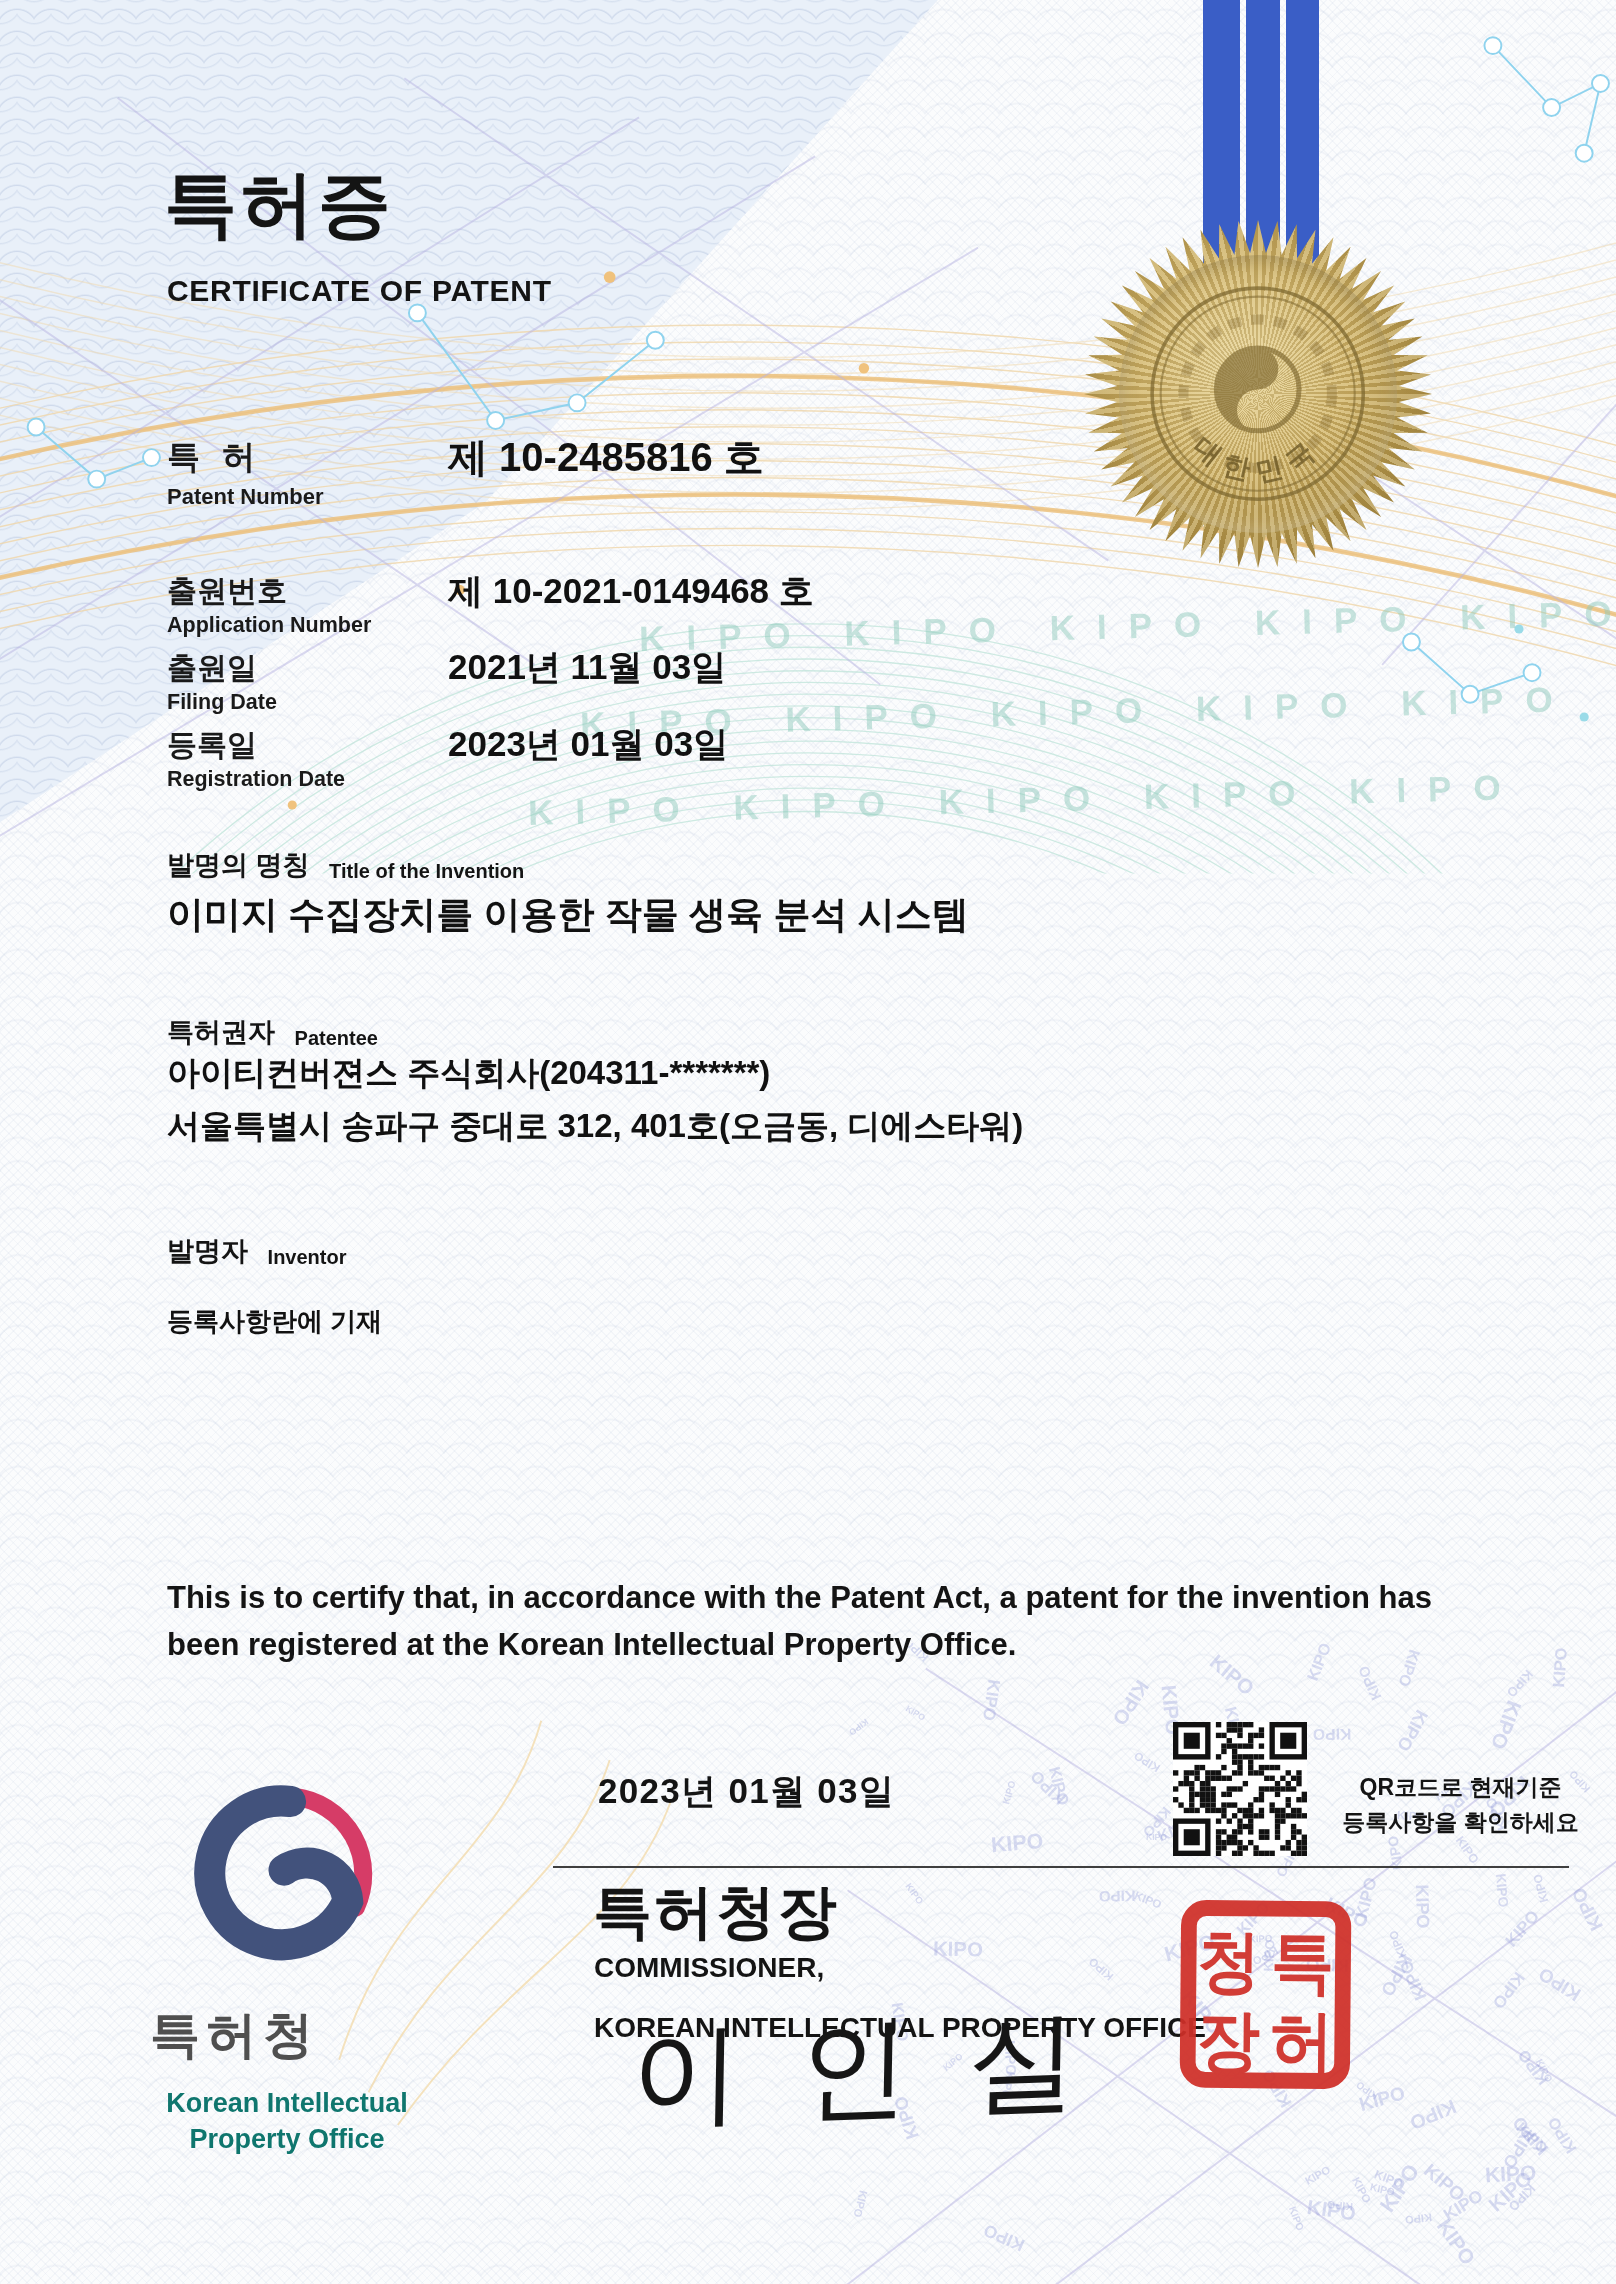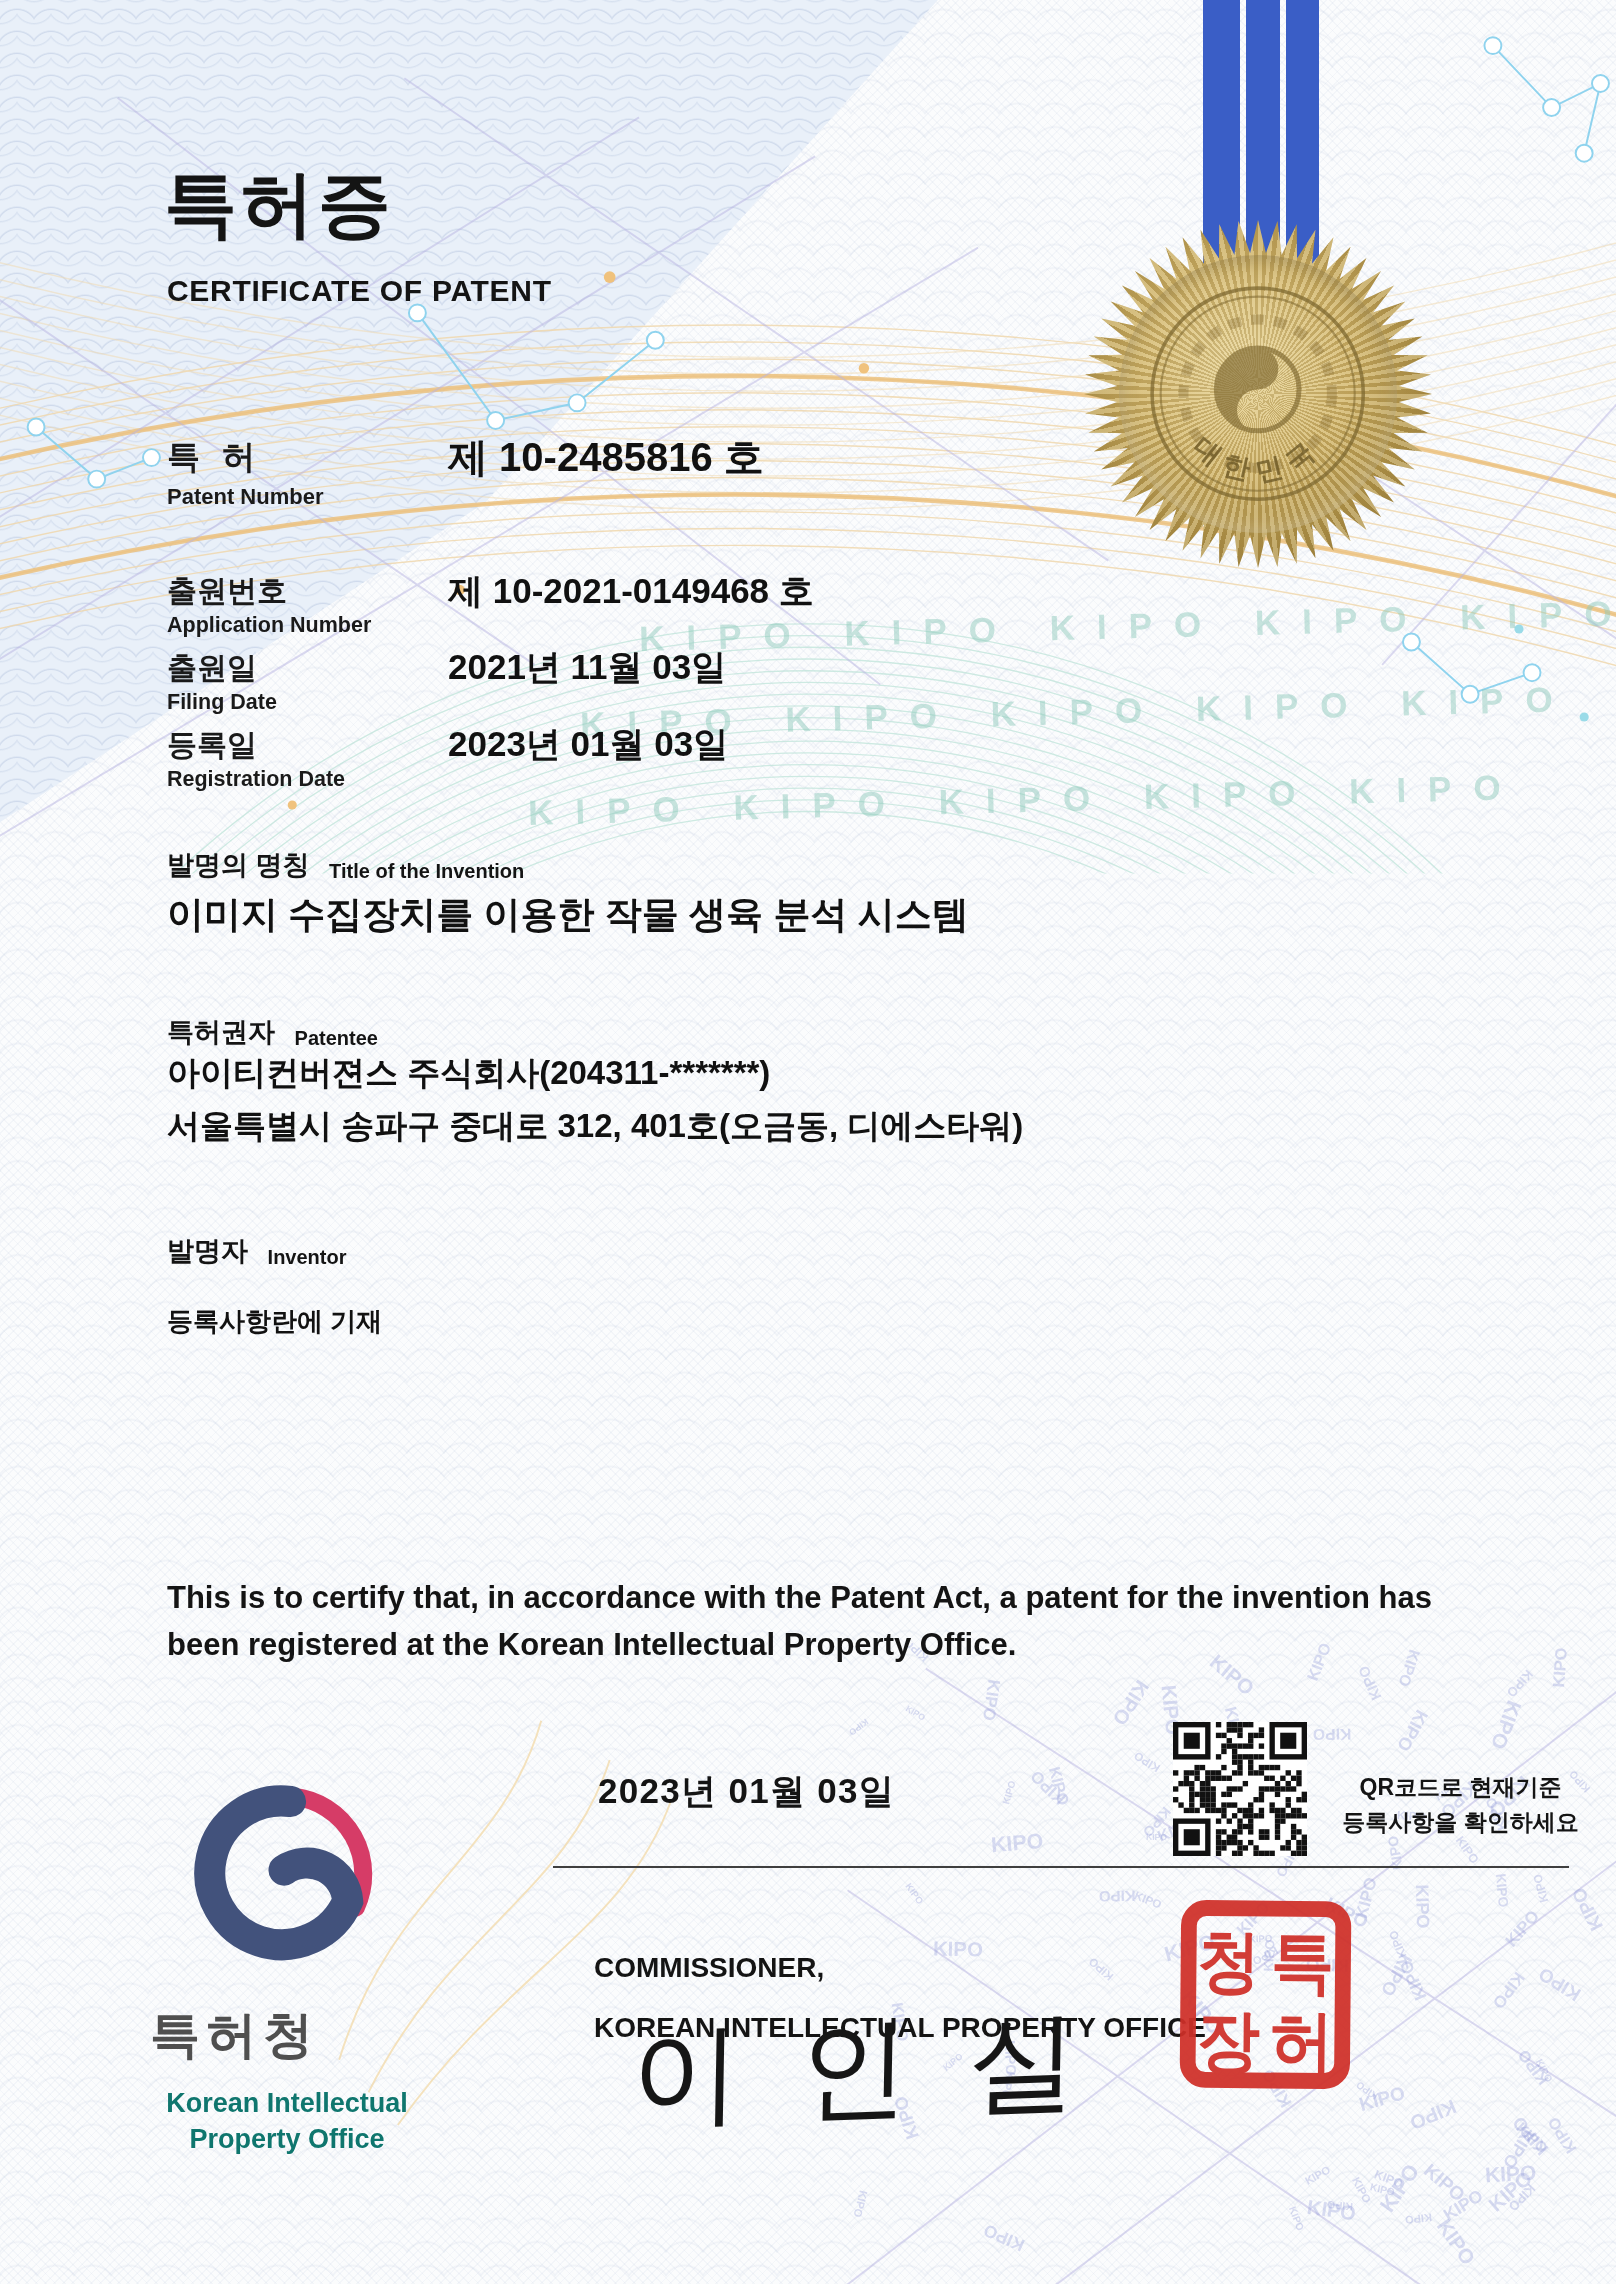--- a/index.html
+++ b/index.html
@@ -593,20 +593,21 @@
         <rect x="16" y="160" width="24" height="24" fill="#111"></rect>
       </g>
   </svg>
   <div class="abs qr-caption z5">
     <div>QR코드로 현재기준</div>
     <div>등록사항을 확인하세요</div>
   </div>
 
   <div class="abs divider"></div>
 
+  <div class="abs comm-title z5">특허청장</div>
   <div class="abs comm-en1 z5">COMMISSIONER,</div>
   <div class="abs comm-en2 z5">KOREAN INTELLECTUAL PROPERTY OFFICE</div>
   <div class="abs signature z5">이 인 실</div>
 
   <svg class="abs red-seal z5" viewBox="0 0 100 110">
     <rect x="6" y="6" width="88" height="98" rx="10" fill="none" stroke="#cf2f28" stroke-width="9"></rect>
     <g fill="#cf2f28" font-family="Liberation Serif, serif" font-weight="900" text-anchor="middle">
       <text x="29" y="46" font-size="36" transform="scale(1,1.08)">청</text>
       <text x="71" y="46" font-size="36" transform="scale(1,1.08)">특</text>
       <text x="29" y="88" font-size="36" transform="scale(1,1.08)">장</text>

